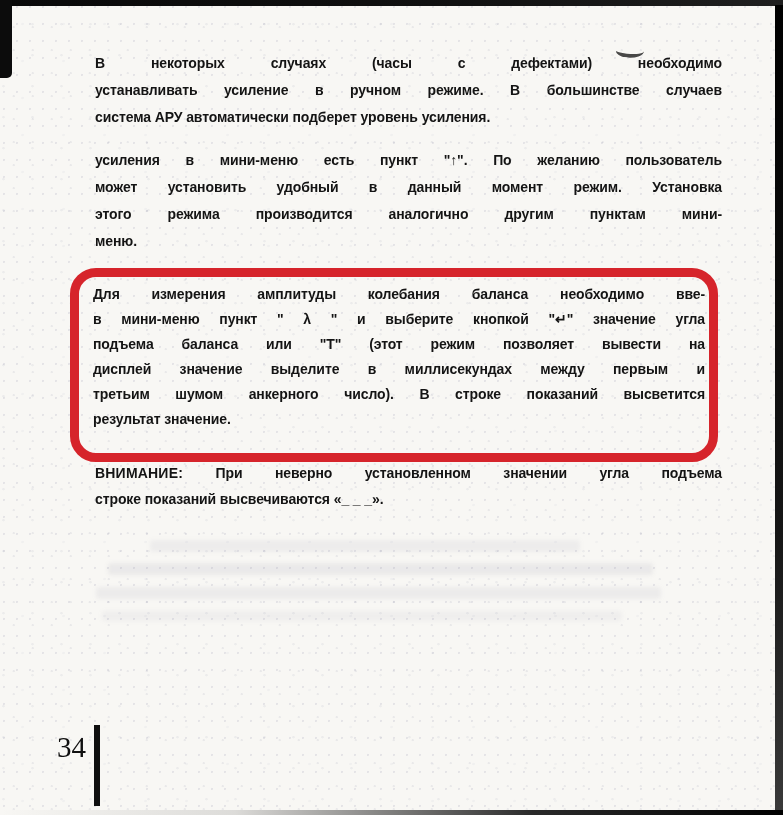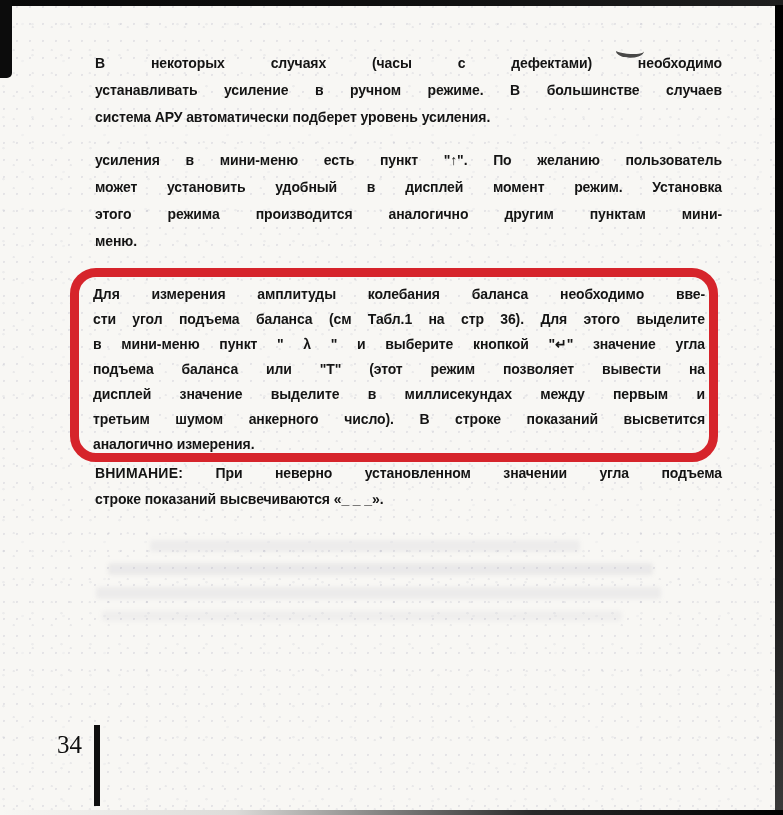--- a/index.html
+++ b/index.html
@@ -50,21 +50,21 @@
 
   
   .ghost{position:absolute;background:rgba(100,105,135,.07);filter:blur(2px);border-radius:3px;}
   .g1{left:150px;top:540px;width:430px;height:12px;}
   .g2{left:108px;top:563px;width:545px;height:12px;background:rgba(100,105,135,.09);}
   .g3{left:96px;top:587px;width:565px;height:12px;background:rgba(100,105,135,.08);}
   .g4{left:102px;top:611px;width:520px;height:10px;background:rgba(100,105,135,.06);}
 
   
   .page-num{position:absolute;left:57px;top:731px;font-family:"Liberation Serif",serif;
-    font-size:25px;color:#101010;}
+    font-size:29px;color:#101010;}
   .footer-bar{position:absolute;left:94px;top:725px;width:6px;height:81px;background:#0f0f0f;}
 </style>
 </head>
 <body style="background: rgb(248, 247, 244);">
 
 <div class="noise"></div>
 
 <div class="top-edge"></div>
 <div class="left-edge"></div>
 <div class="right-edge"></div>
@@ -72,35 +72,34 @@
 <div class="artifact"></div>
 
 <div class="para" id="para1">
   <div class="line">В некоторых случаях (часы с дефектами) необходимо</div>
   <div class="line">устанавливать усиление в ручном режиме. В большинстве случаев</div>
   <div class="line last">система АРУ автоматически подберет уровень усиления.</div>
 </div>
 
 <div class="para" id="para2">
   <div class="line">усиления в мини-меню есть пункт "↑". По желанию пользователь</div>
-  <div class="line">может установить удобный в дисплей момент режим. Установка</div>
+  <div class="line">может установить удобный в данный момент режим. Установка</div>
   <div class="line">этого режима производится аналогично другим пунктам мини-</div>
   <div class="line last">меню.</div>
 </div>
 
 <div class="highlight" style="border-color: rgb(214, 36, 43);"></div>
 
 <div class="para" id="para3">
   <div class="line">Для измерения амплитуды колебания баланса необходимо вве-</div>
-  <div class="line">сти угол подъема баланса (см Табл.1 на стр 36). Для этого выделите</div>
   <div class="line">в мини-меню пункт " λ " и выберите кнопкой "↵" значение угла</div>
   <div class="line">подъема баланса или "Т" (этот режим позволяет вывести на</div>
   <div class="line">дисплей значение выделите в миллисекундах между первым и</div>
   <div class="line">третьим шумом анкерного число). В строке показаний высветится</div>
-  <div class="line last">аналогично измерения.</div>
+  <div class="line last">результат значение.</div>
 </div>
 
 <div class="para" id="para4">
   <div class="line"><span class="warn-label">ВНИМАНИЕ:</span><span> При неверно установленном значении угла подъема</span></div>
   <div class="line last">строке показаний высвечиваются «_ _ _».</div>
 </div>
 
 <div class="ghost g1"></div>
 <div class="ghost g2"></div>
 <div class="ghost g3"></div>

